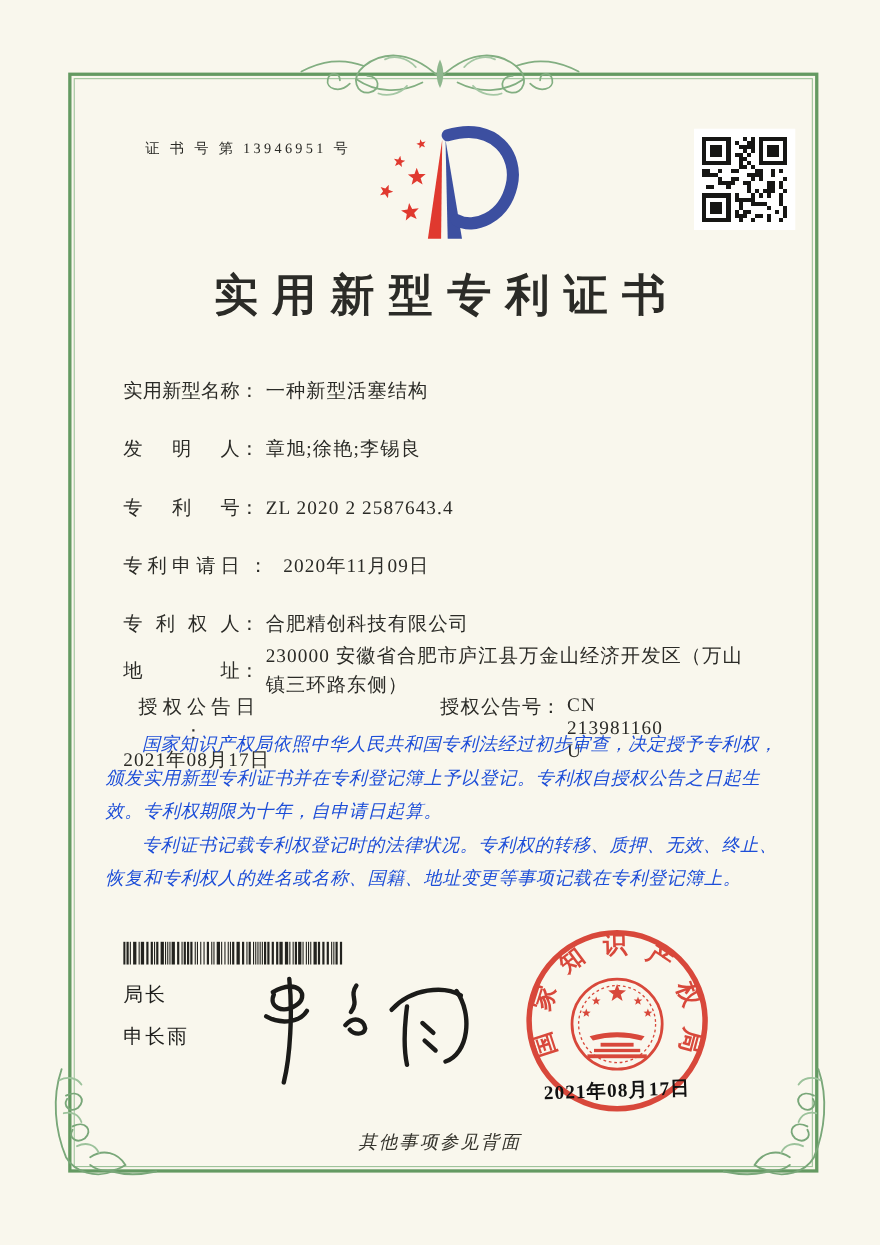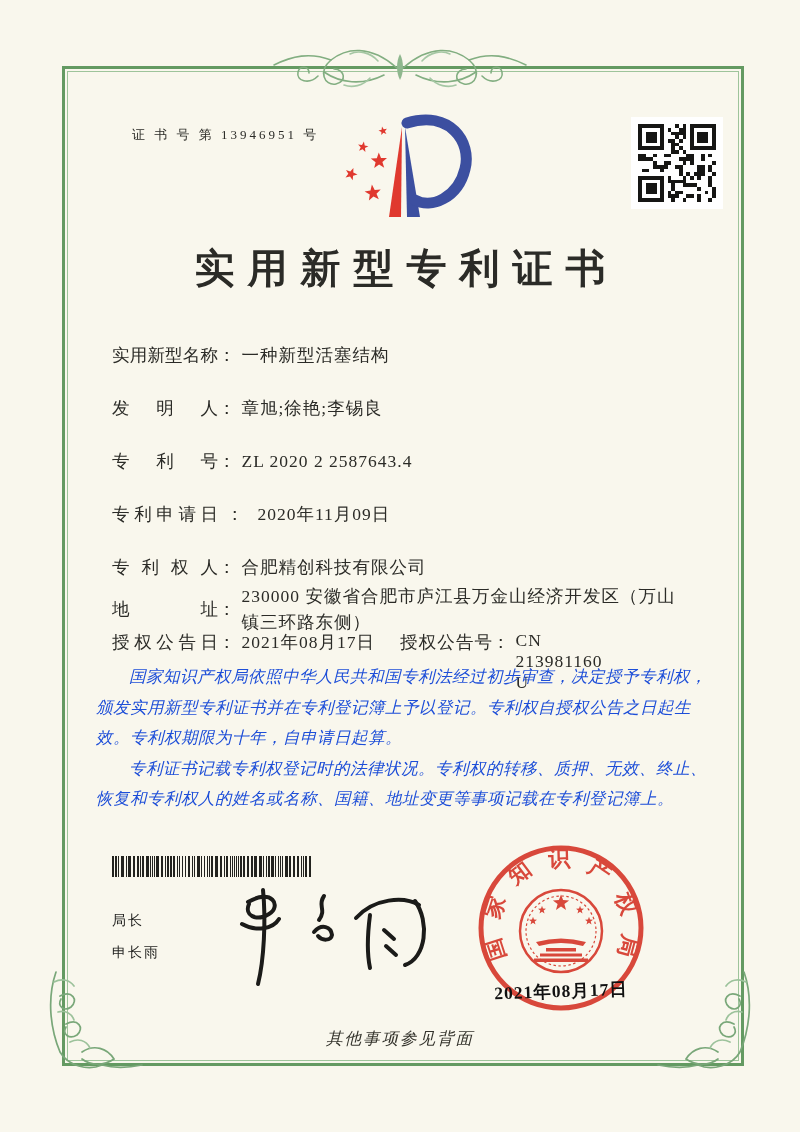--- a/index.html
+++ b/index.html
@@ -28,32 +28,32 @@
   .title{position:absolute; left:0; top:241px; width:100%; text-align:center;
          font-size:40px; font-weight:600; letter-spacing:13px; text-indent:13px;}
   
   .fields{position:absolute; left:112px; top:343px; width:600px; font-size:17.5px;}
   .frow{position:absolute; left:0; display:flex; align-items:center;}
   .flabel{display:inline-block; width:106px; text-align:justify; text-align-last:justify; flex:none;}
   .fcolon{flex:none; margin-right:6px;}
   .fvalue{letter-spacing:1px;}
   .r1{top:0;} .r2{top:53px;} .r3{top:106px;} .r4{top:159px;gap:8px;} .r5{top:212px;}
   .r6{top:240px;} .r6 .fvalue{width:440px; line-height:1.5;}
-  .r7{top:287px;}
+  .r7{top:287px;flex-direction:column;}
   .grant2{position:absolute; left:288px; top:0; display:flex;}
   .grant2 .flabel{width:92px;}
   
   .paras{position:absolute; left:96px; top:662px; width:624px;
          font-size:16.5px; line-height:1.85; font-style:italic; color:#1d4ed8;}
   .paras p{margin:0; text-indent:2em; letter-spacing:0.5px;}
   
   .barcode{position:absolute; left:112px; top:856px; width:200px; height:21px;}
   
-  .signer{position:absolute; left:112px; top:912px; font-family:"Liberation Sans","DejaVu Sans",sans-serif;
-          font-size:14px; color:#1f1f1d;}
+  .signer{position:absolute; left:112px; top:892px; font-family:"Liberation Sans","DejaVu Sans",sans-serif;
+          font-size:18px; color:#1f1f1d;}
   .signer div{margin-bottom:14px; letter-spacing:2px;}
   .signature{position:absolute; left:218px; top:878px;}
   
   .seal{position:absolute; left:476px; top:843px; opacity:0.92;}
   .seal-date{position:absolute; left:474px; top:979px; width:174px; text-align:center;
              font-size:17.5px; color:#111; transform:rotate(-2deg); letter-spacing:1px; font-weight:600;}
   
   .page-ind{position:absolute; left:0; top:1031px; width:100%; text-align:center; font-size:14.5px; letter-spacing:2px;}
   .back-note{position:absolute; left:0; top:1028px; width:100%; text-align:center;
              font-size:16.5px; font-style:italic; color:#34332c; letter-spacing:2px;}

